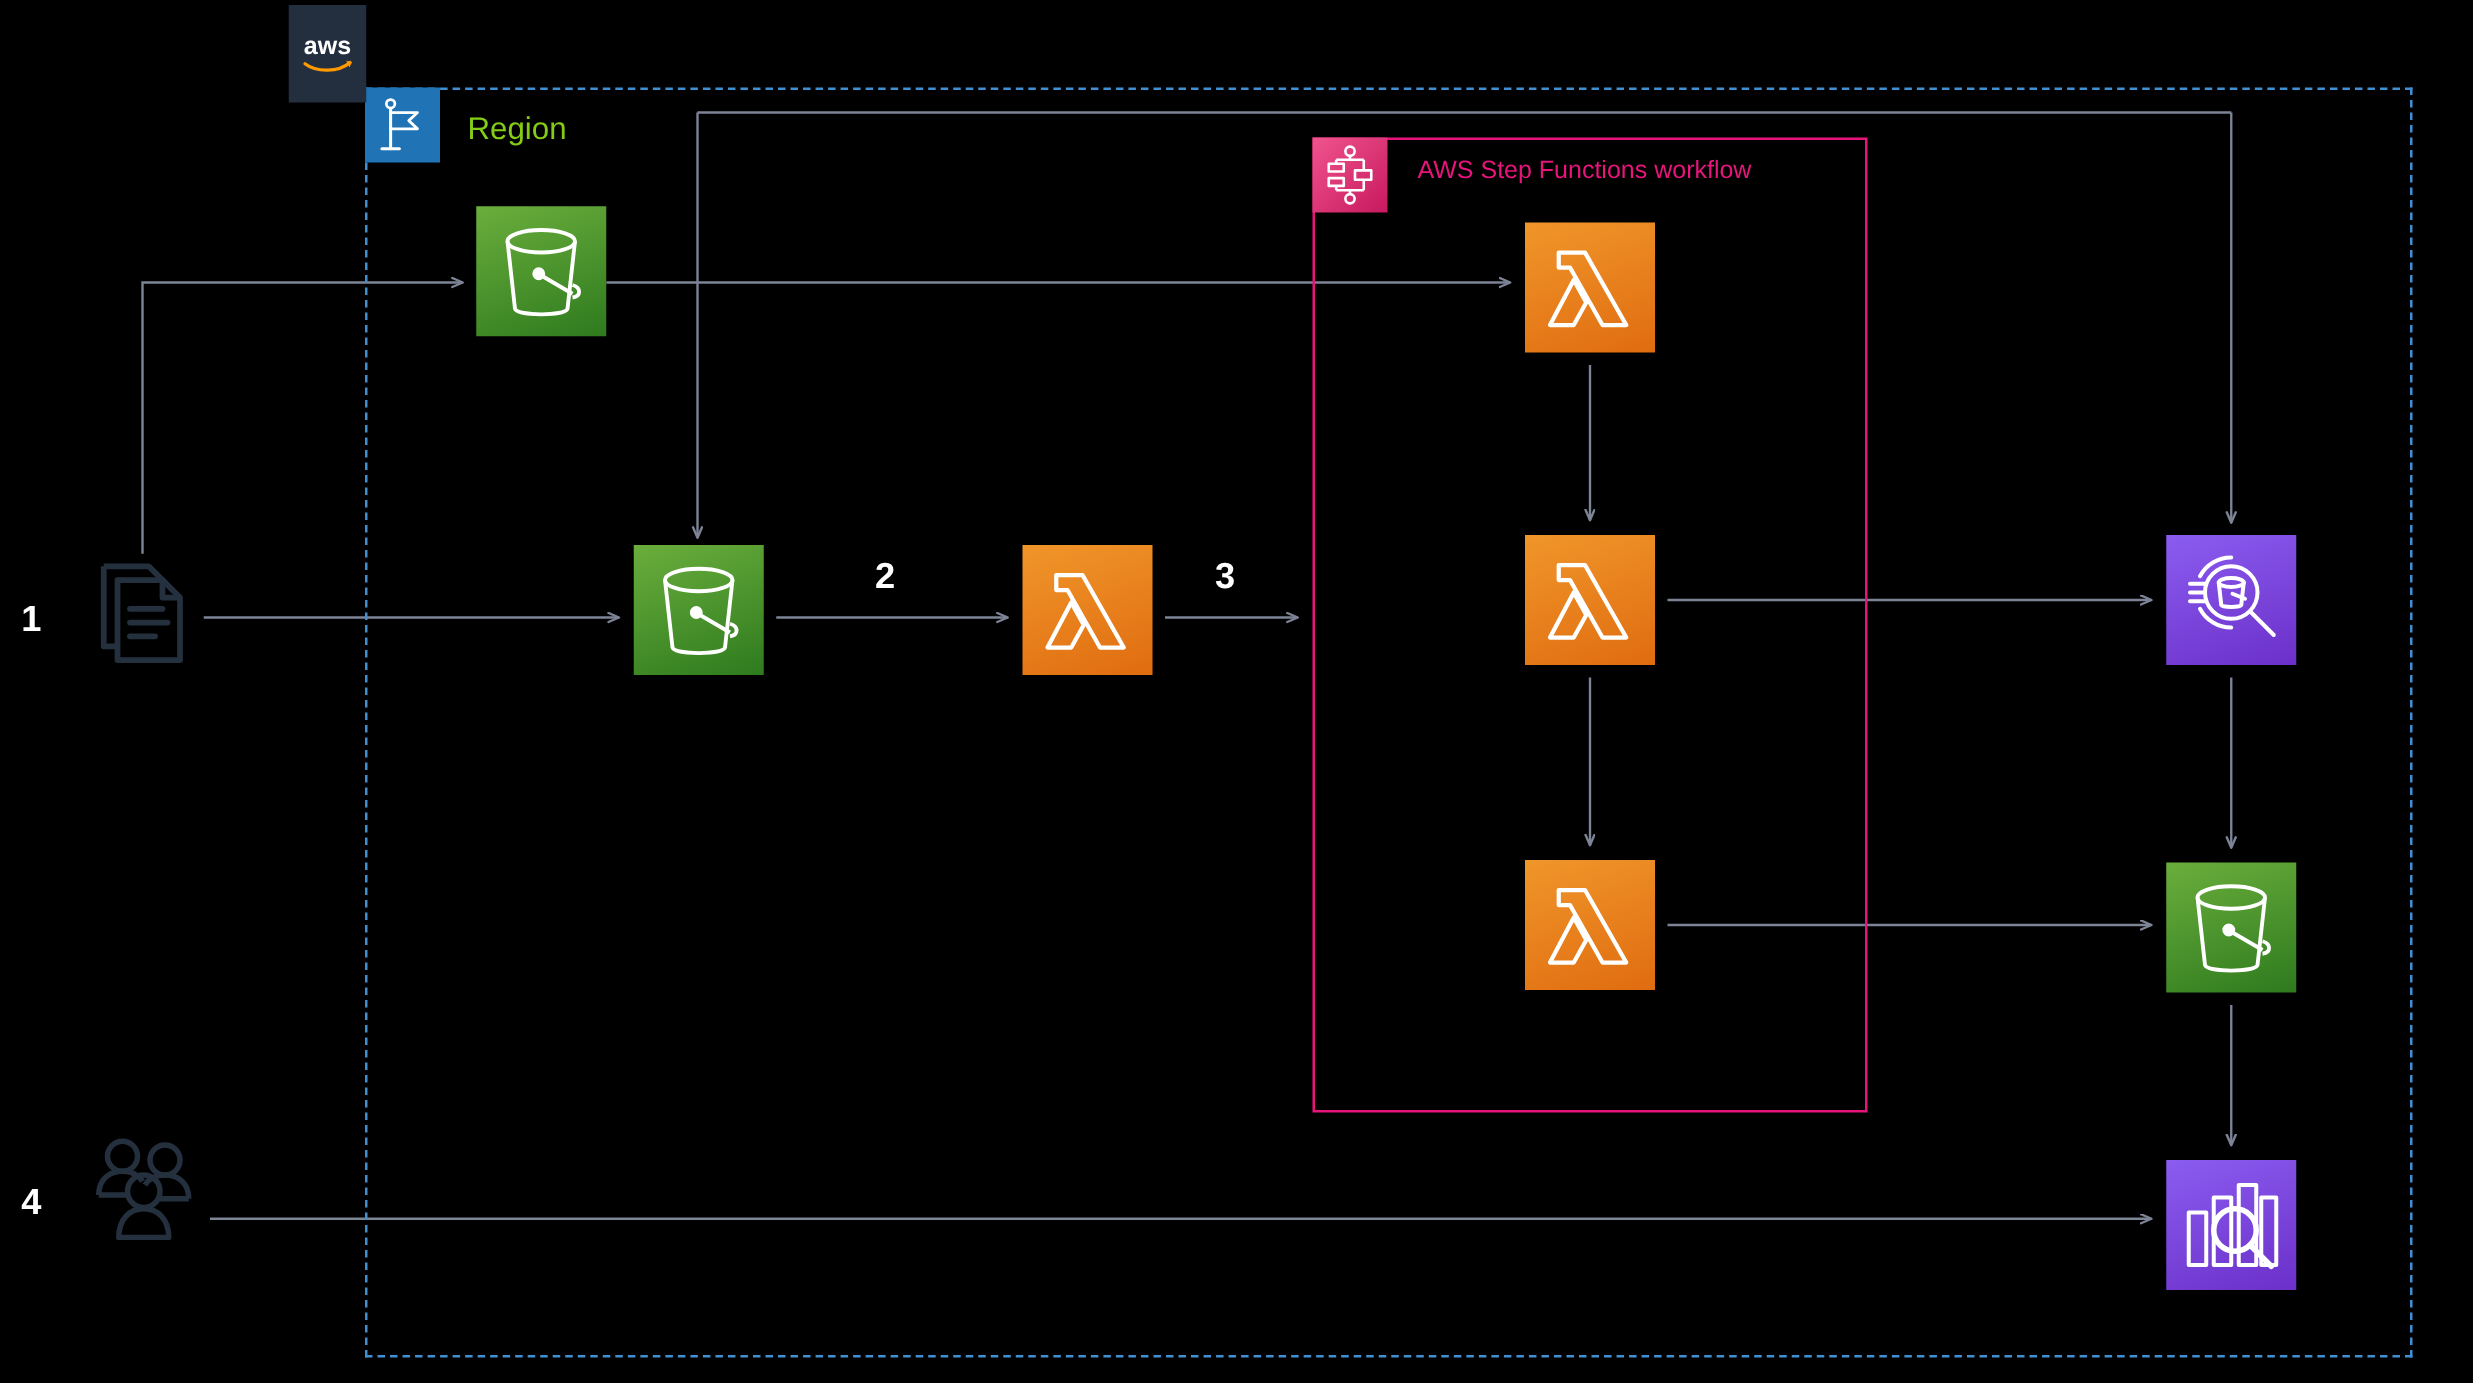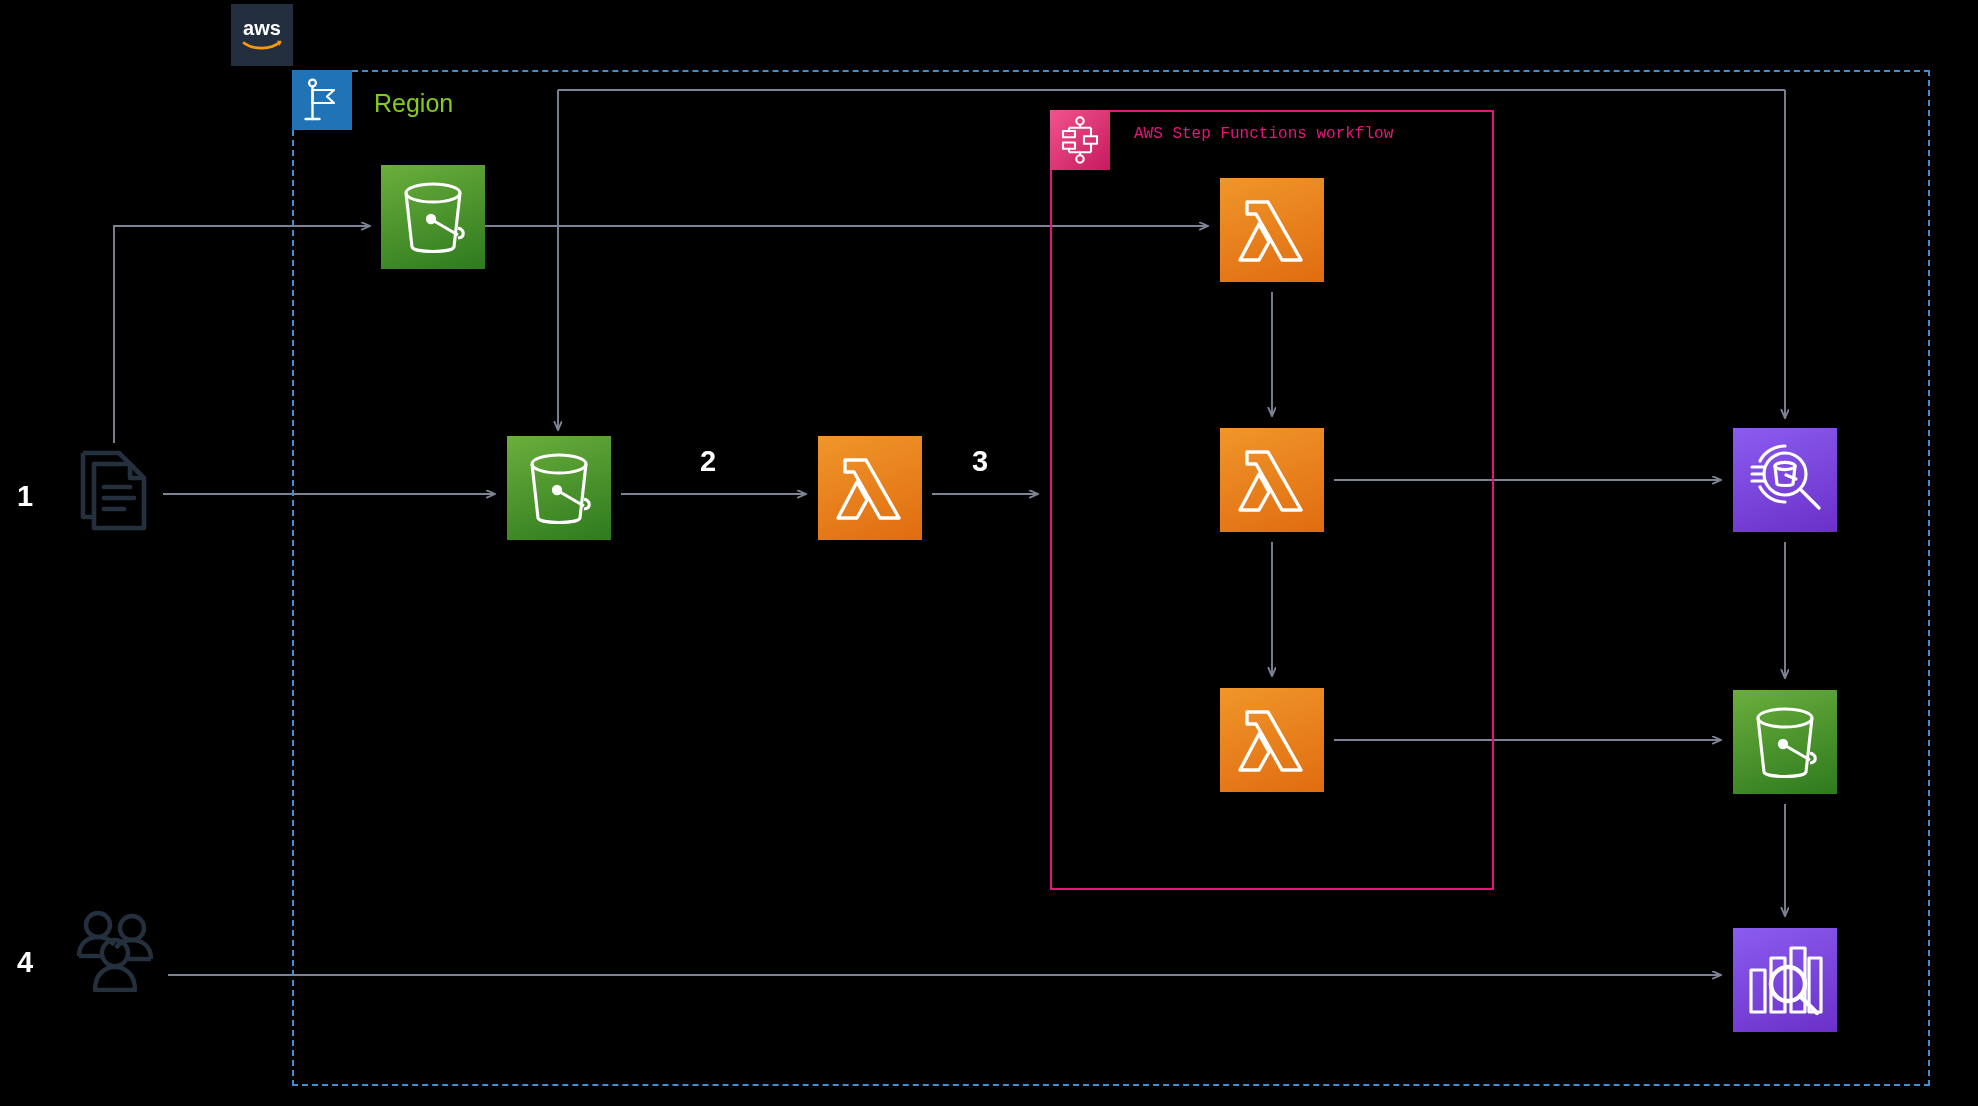--- a/index.html
+++ b/index.html
@@ -77,30 +77,30 @@
     top: 110px;
     width: 60px;
     height: 60px;
     background: linear-gradient(135deg, #f0548d 0%, #c7195f 100%);
   }
   .sfn-label {
     position: absolute;
     left: 1134px;
     top: 125px;
     color: #e7157b;
-    font-size: 16px;
+    font-size: 20px;
     white-space: nowrap;
-    font-family: Liberation Mono, monospace;
+    font-family: Liberation Sans, sans-serif;
   }
   .aws-badge {
     position: absolute;
     left: 231px;
     top: 4px;
     width: 62px;
-    height: 62px;
+    height: 78px;
     background: #232f3e;
     display: flex;
     align-items: center;
     justify-content: center;
   }
   .s3 { background: linear-gradient(160deg, #6aae3c 0%, #2e7a1e 100%); }
   .lam { background: linear-gradient(160deg, #f0962a 0%, #e06c10 100%); }
   .pur { background: linear-gradient(160deg, #8b5cf0 0%, #6b30c9 100%); }
   .plain { background: transparent; }
 </style>

